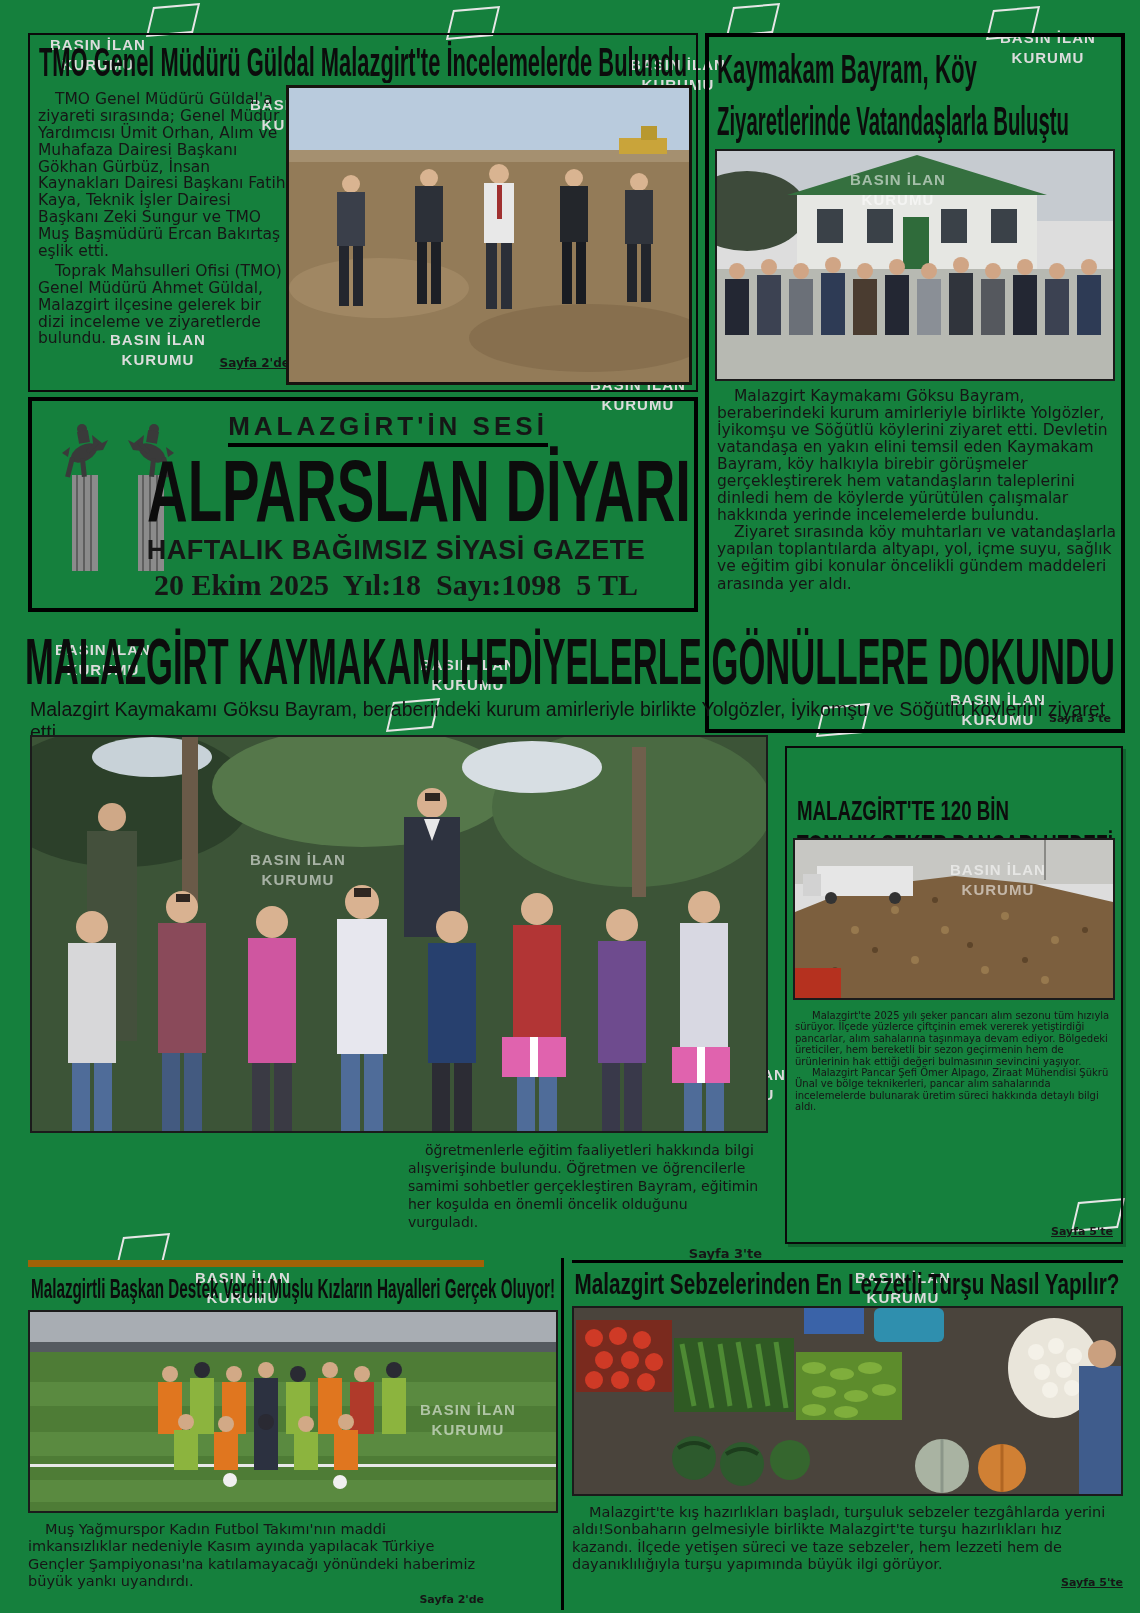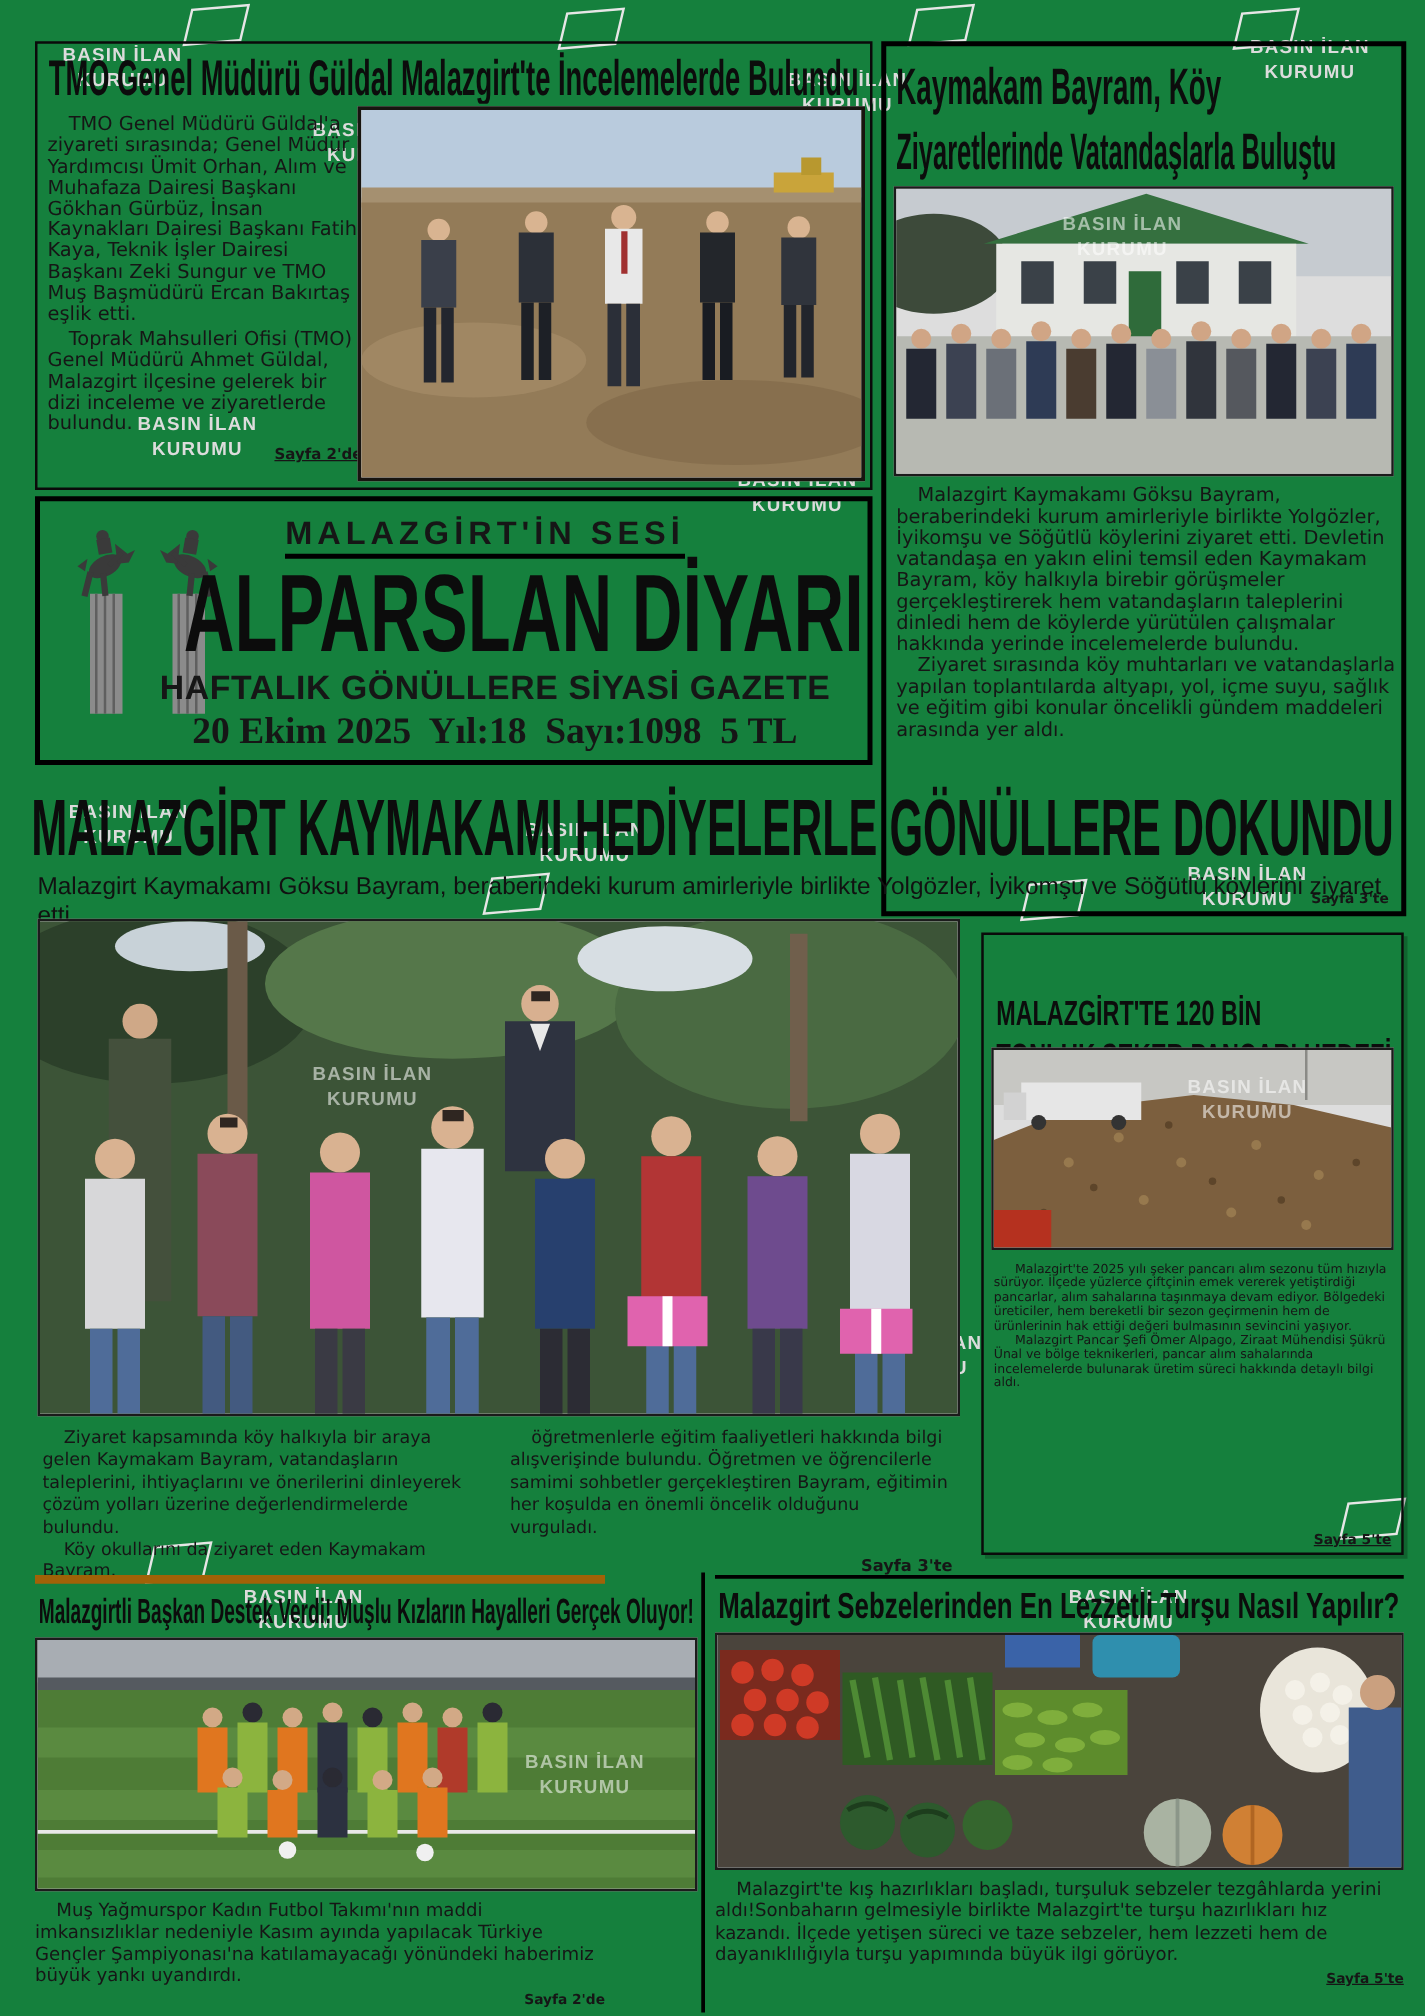--- a/index.html
+++ b/index.html
@@ -187,21 +187,21 @@
       </svg>
     </div>
     <div class="tagline-wrap">
       <span class="tagline">MALAZGİRT'İN SESİ</span>
     </div>
     <div style="position:absolute;left:112px;top:42px;width:550px;height:92px;">
       <svg width="550" height="92" viewBox="0 0 550 92">
         <text class="hltext" x="275" y="78" text-anchor="middle" font-size="88" textLength="544" lengthAdjust="spacingAndGlyphs">ALPARSLAN DİYARI</text>
       </svg>
     </div>
-    <div class="mast-sub">HAFTALIK GÖNÜLLERE SİYASİ GAZETE</div>
+    <div class="mast-sub">HAFTALIK BAĞIMSIZ SİYASİ GAZETE</div>
     <div class="mast-date">20 Ekim 2025  Yıl:18  Sayı:1098  5 TL</div>
   </div>
 
   <div class="layer" style="left:705px;top:33px;width:420px;height:700px;border:4px solid #000;">
     <div style="position:absolute;left:8px;top:8px;width:400px;height:100px;">
       <svg width="400" height="100" viewBox="0 0 400 100">
         <text class="hltext" x="0" y="38" font-size="41" textLength="260" lengthAdjust="spacingAndGlyphs">Kaymakam Bayram, Köy</text>
         <text class="hltext" x="0" y="90" font-size="41" textLength="352" lengthAdjust="spacingAndGlyphs">Ziyaretlerinde Vatandaşlarla Buluştu</text>
       </svg>
     </div>
@@ -311,24 +311,20 @@
           <rect x="652" y="318" width="18" height="76" fill="#4f6c99"></rect>
           <rect x="674" y="318" width="18" height="76" fill="#4f6c99"></rect>
       </g>
       <rect x="470" y="300" width="64" height="40" fill="#e063ae"></rect>
         <rect x="498" y="300" width="8" height="40" fill="#fff"></rect>
       <rect x="640" y="310" width="58" height="36" fill="#e063ae"></rect>
         <rect x="665" y="310" width="8" height="36" fill="#fff"></rect>
     </svg>
   </div>
 
-  <div class="layer lead-col body-txt" style="left:34px;">
-    <p>Ziyaret kapsamında köy halkıyla bir araya gelen Kaymakam Bayram, vatandaşların taleplerini, ihtiyaçlarını ve önerilerini dinleyerek çözüm yolları üzerine değerlendirmelerde bulundu.</p>
-    <p>Köy okullarını da ziyaret eden Kaymakam Bayram,</p>
-  </div>
   <div class="layer lead-col body-txt" style="left:408px;">
     <p>öğretmenlerle eğitim faaliyetleri hakkında bilgi alışverişinde bulundu. Öğretmen ve öğrencilerle samimi sohbetler gerçekleştiren Bayram, eğitimin her koşulda en önemli öncelik olduğunu vurguladı.</p>
     <div class="pref" style="font-size:13px;margin-top:14px;">Sayfa 3'te</div>
   </div>
 
   <div class="layer abox" style="left:785px;top:746px;width:338px;height:498px;box-shadow:3px 3px 0 rgba(0,0,0,0.22);">
     <div style="position:absolute;left:10px;top:6px;width:320px;height:66px;margin-top:40px;">
       <svg width="320" height="66" viewBox="0 0 320 66">
         <text class="hltext" x="0" y="26" font-size="28" textLength="212" lengthAdjust="spacingAndGlyphs">MALAZGİRT'TE 120 BİN</text>
         <text class="hltext" x="0" y="60" font-size="28" textLength="316" lengthAdjust="spacingAndGlyphs">TONLUK ŞEKER PANCARI HEDEFİ</text>

